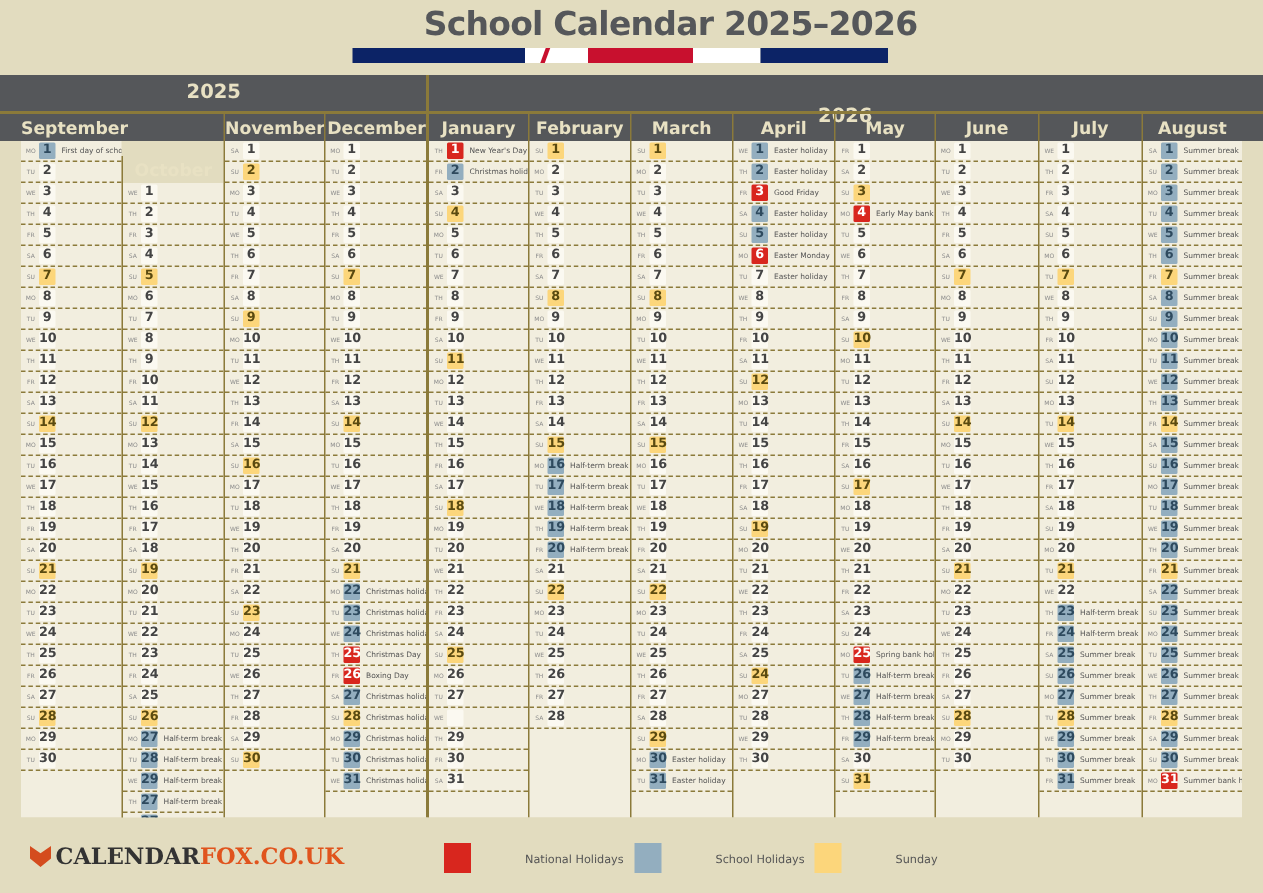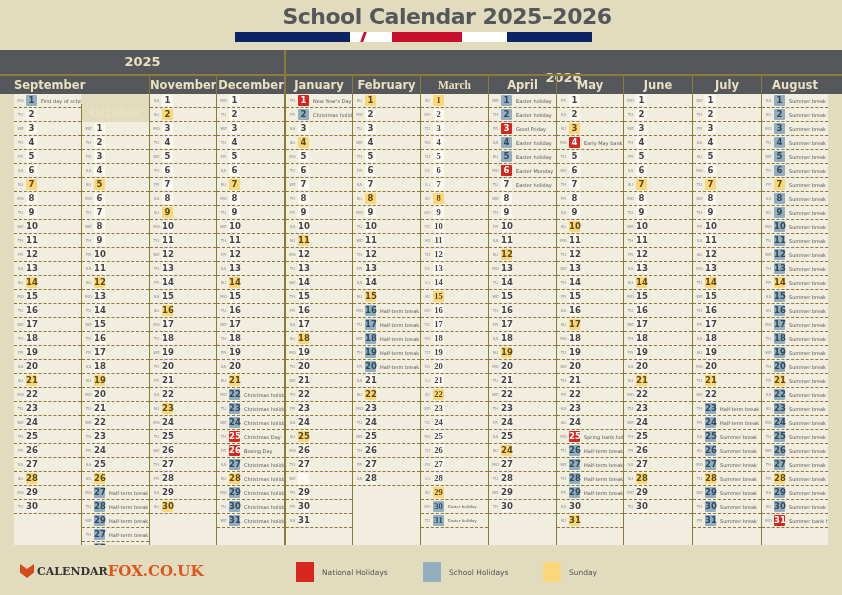--- a/index.html
+++ b/index.html
@@ -24,23 +24,23 @@
   .row{height:13px;border-bottom:1px dashed #8b7a3a;display:flex;align-items:center;position:relative;}
   .dow{font-size:4px;color:#8a8a8a;width:11px;text-align:center;margin-left:1px;flex:none;}
   .num{width:11px;height:11px;line-height:11px;font-size:8.5px;text-align:center;color:#444;background:#fbf9f1;border-radius:1px;flex:none;font-weight:bold;}
   .num.sun{background:#fcd67b;color:#5a4a10;}
   .num.school{background:#93aebf;color:#2e4a5e;}
   .num.nat{background:#d8261e;color:#fff;}
   .note{font-size:5px;color:#555;margin-left:4px;white-space:nowrap;overflow:hidden;}
   .footer{position:absolute;left:0;top:545px;width:842px;height:50px;background:#e2dcbf;}
   .logo{position:absolute;left:20px;top:562px;display:flex;align-items:center;}
   .logo .fox{width:14px;height:14px;background:#d44c1e;clip-path:polygon(0 0,50% 35%,100% 0,100% 60%,50% 100%,0 60%);margin-right:3px;}
-  .logo .t1{font-family:"DejaVu Serif",serif;font-weight:bold;font-size:11px;color:#333;}
+  .logo .t1{font-family:"DejaVu Serif",serif;font-weight:bold;font-size:15px;color:#333;}
   .logo .t2{font-family:"DejaVu Serif",serif;font-weight:bold;font-size:15px;color:#e0541d;}
-  .legend{position:absolute;top:562px;display:flex;align-items:center;}
+  .legend{position:absolute;top:562px;display:flex;align-items:center;gap:28px;}
   .legend .sw{width:18px;height:20px;margin-right:8px;}
   .legend .lbl{font-size:7.5px;color:#555;}
 </style>
 </head>
 <body>
 
 <div class="title">School Calendar 2025–2026</div>
 <div class="flag">
   <div class="b1"></div>
     <div class="w1"></div>
@@ -825,21 +825,21 @@
         <div class="row">
           <span class="dow">FR</span>
           <span class="num">27</span>
         </div>
         <div class="row">
           <span class="dow">SA</span>
           <span class="num">28</span>
         </div>
       </div>
     </div>
-    <div class="col" style="left: 420px; width: 68px; font-family: Liberation Serif, serif;">
+    <div class="col" style="left: 420px; width: 68px;">
       <div class="mname">March</div>
       <div class="days">
         <div class="row">
           <span class="dow">SU</span>
           <span class="num sun">1</span>
         </div>
         <div class="row">
           <span class="dow">MO</span>
           <span class="num">2</span>
         </div>

